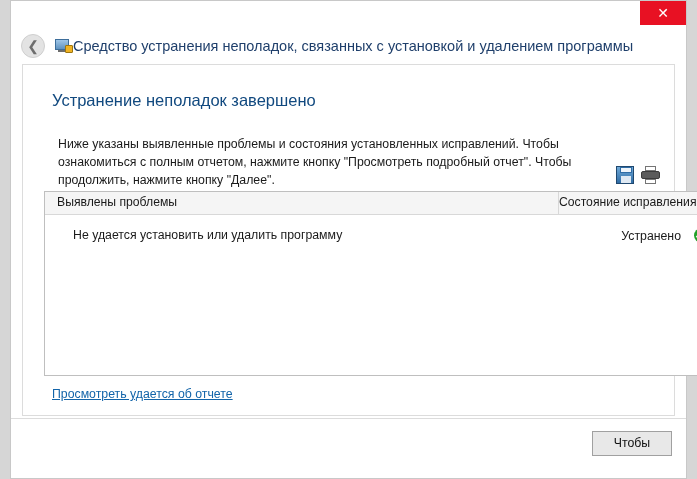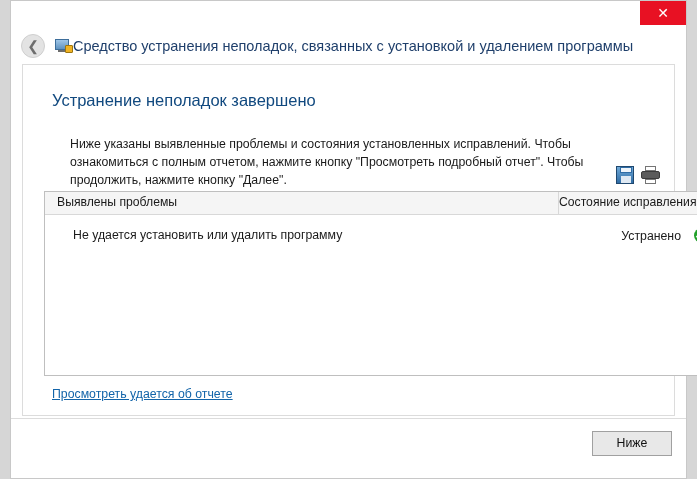--- a/index.html
+++ b/index.html
@@ -121,21 +121,21 @@
   }
   .heading {
     position: absolute;
     left: 29px;
     top: 26px;
     font-size: 16.5px;
     color: #11497f;
   }
   .intro {
     position: absolute;
-    left: 47px;
+    left: 35px;
     top: 70px;
     width: 570px;
     font-size: 12.3px;
     color: #1a1a1a;
     line-height: 18px;
   }
 
   
   .mini-tools {
     position: absolute;
@@ -347,16 +347,16 @@
           <span>Устранено</span>
           <span class="check"></span>
         </div>
       </div>
     </div>
 
     <div class="report-link">Просмотреть удается об отчете</div>
   </div>
 
   <div class="footer">
-    <div class="next-button">Ниже</div>
+    <div class="next-button">Чтобы</div>
   </div>
 
 </div>
 
 </body></html>

